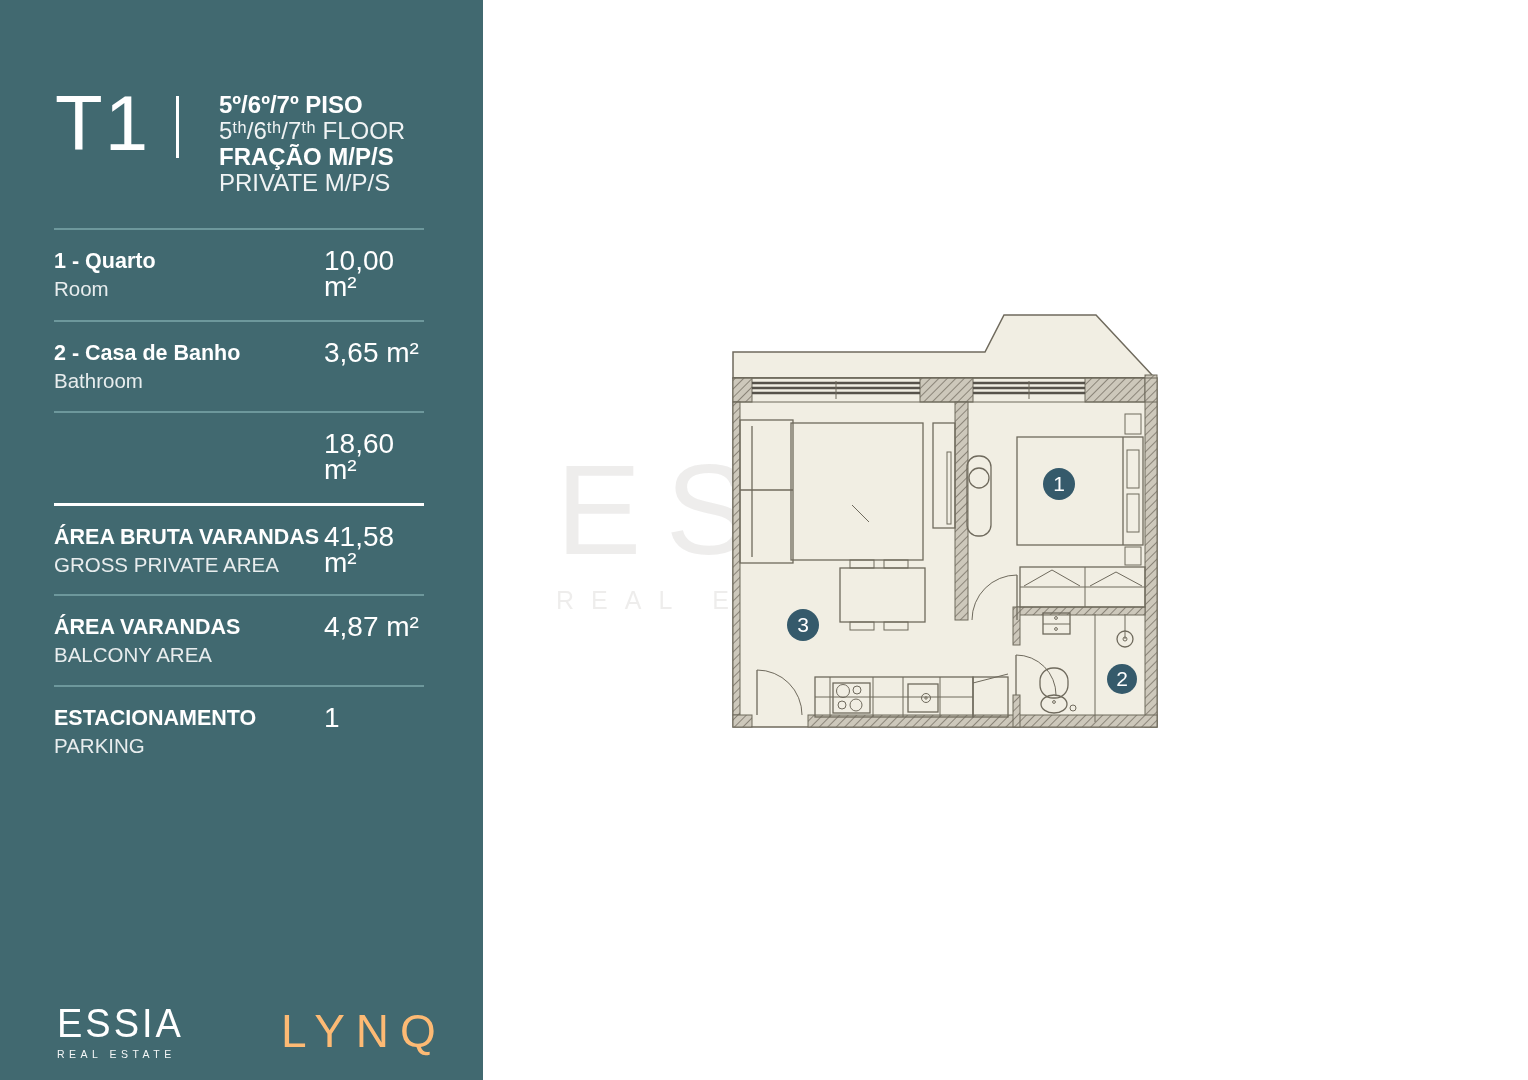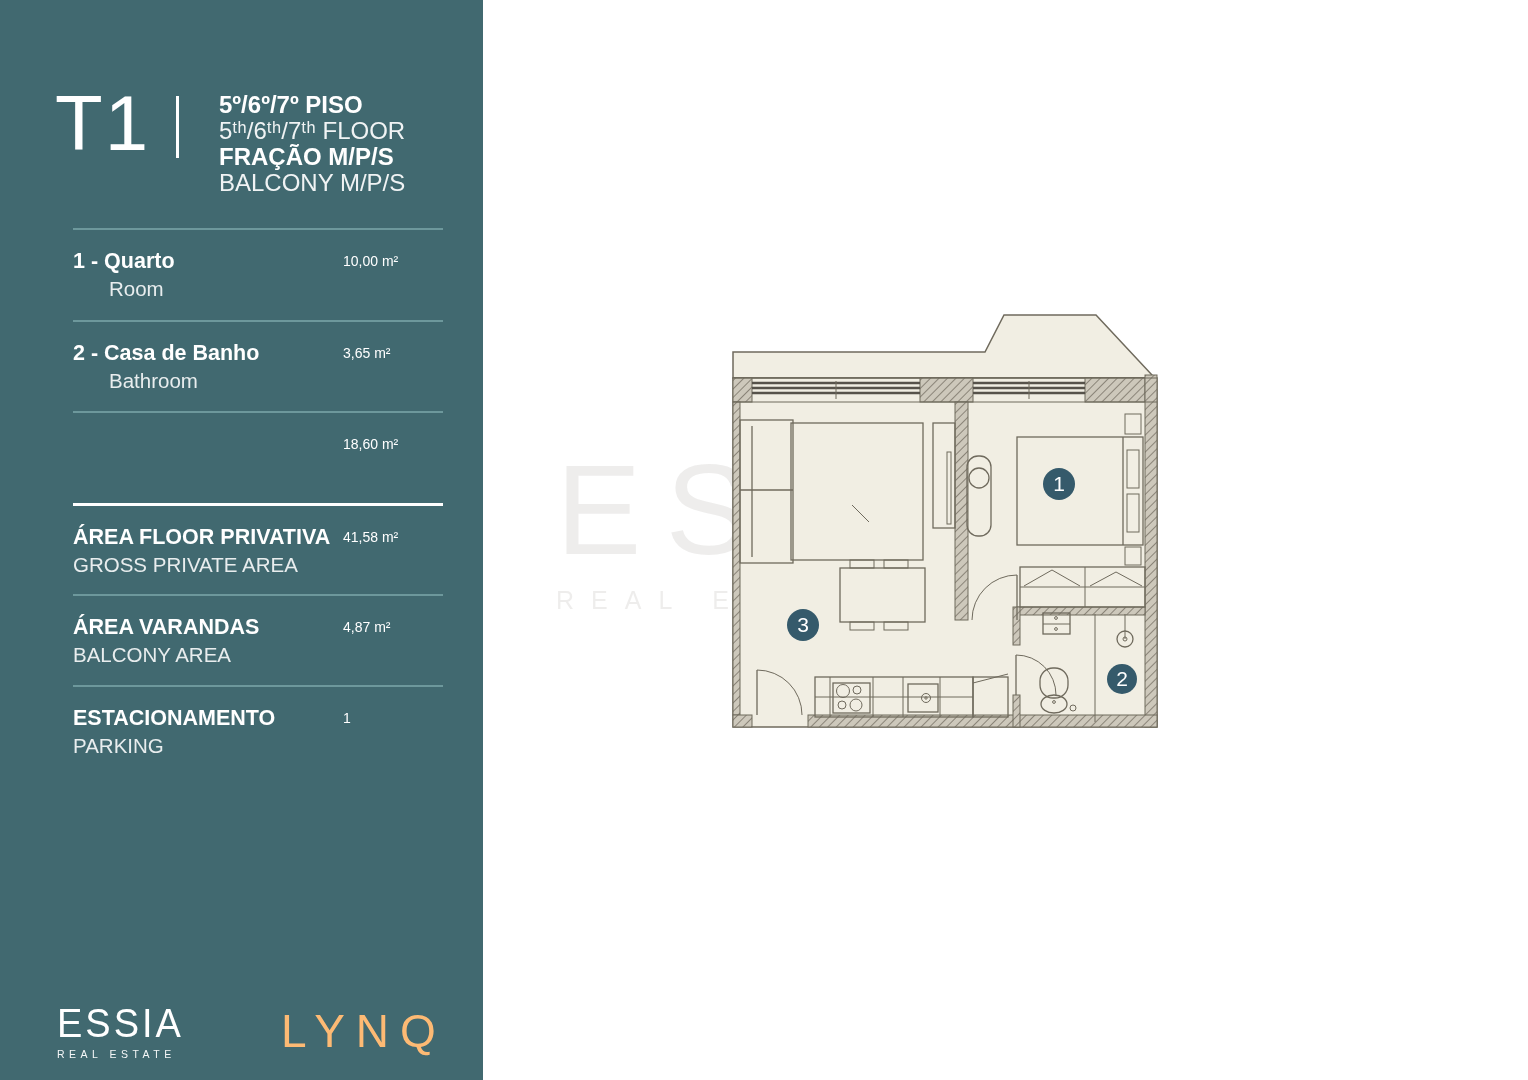--- a/index.html
+++ b/index.html
@@ -14,28 +14,28 @@
 
   
   .sidebar{position:absolute;left:0;top:0;width:483px;height:1080px;background:var(--sidebar-bg);color:var(--text);}
   .unit{position:absolute;left:55px;top:84px;font-size:78px;line-height:1;font-weight:400;letter-spacing:2px;}
   .vbar{position:absolute;left:176px;top:96px;width:3px;height:62px;background:#ffffff;}
   .header-lines{position:absolute;left:219px;top:92px;}
   .header-lines .hl{font-size:24px;line-height:26px;}
   .header-lines .b{font-weight:bold;}
   .header-lines .r{color:rgba(255,255,255,0.92);}
 
-  .rows{position:absolute;left:73px;top:228px;width:370px;height:530px;}
+  .rows{position:absolute;left:54px;top:228px;width:370px;height:530px;}
   .hr{position:absolute;left:0;width:370px;height:2px;background:var(--divider);}
   .hr.strong{height:3px;background:var(--divider-strong);}
   .row{position:absolute;left:0;width:370px;}
   .row .pt{font-size:21.5px;font-weight:bold;line-height:26px;}
   .row .en{font-size:20.5px;line-height:26px;color:rgba(255,255,255,0.88);margin-top:2px;}
-  .row.indent .en{margin-left:36px;}
-  .row .val{position:absolute;left:270px;top:0;font-size:14px;line-height:26px;font-weight:normal;}
+  .row.indent .en{}
+  .row .val{position:absolute;left:270px;top:0;font-size:28px;line-height:26px;font-weight:normal;}
 
   .brand{position:absolute;left:57px;top:1003px;}
   .brand .name{font-size:38px;line-height:1;letter-spacing:3px;font-weight:400;transform:scaleY(1.05);transform-origin:left top;}
   .brand .tagline{font-size:10.5px;letter-spacing:4.5px;margin-top:7px;color:rgba(255,255,255,0.95);}
   .project{position:absolute;left:281px;top:1008px;font-size:46px;line-height:1;letter-spacing:11px;font-weight:400;color:#fdba74;}
 
   
   .watermark{position:absolute;left:556px;top:446px;z-index:1;color:var(--watermark);pointer-events:none;}
   .wm1{font-size:128px;line-height:1;letter-spacing:24px;}
   .wm2{font-size:25px;letter-spacing:17px;margin-top:12px;}
@@ -62,21 +62,21 @@
 
   <aside class="sidebar">
 
     <div class="unit">T1</div>
     <div class="vbar"></div>
 
     <div class="header-lines">
       <div class="hl b">5º/6º/7º PISO</div>
       <div class="hl r">5ᵗʰ/6ᵗʰ/7ᵗʰ FLOOR</div>
       <div class="hl b">FRAÇÃO M/P/S</div>
-      <div class="hl r">BALCONY M/P/S</div>
+      <div class="hl r">PRIVATE M/P/S</div>
     </div>
 
     <div class="rows">
       <div class="hr" style="top:0"></div>
 
       <div class="row indent" style="top:20px">
         <div class="pt">1 - Quarto</div>
         <div class="en">Room</div>
         <div class="val">10,00 m²</div>
       </div>
@@ -88,21 +88,21 @@
         <div class="val">3,65 m²</div>
       </div>
       <div class="hr" style="top:183px"></div>
 
       <div class="row indent" style="top:203px">
         <div class="val">18,60 m²</div>
       </div>
       <div class="hr strong" style="top:275px"></div>
 
       <div class="row" style="top:296px">
-        <div class="pt">ÁREA FLOOR PRIVATIVA</div>
+        <div class="pt">ÁREA BRUTA VARANDAS</div>
         <div class="en">GROSS PRIVATE AREA</div>
         <div class="val">41,58 m²</div>
       </div>
       <div class="hr" style="top:366px"></div>
 
       <div class="row" style="top:386px">
         <div class="pt">ÁREA VARANDAS</div>
         <div class="en">BALCONY AREA</div>
         <div class="val">4,87 m²</div>
       </div>

